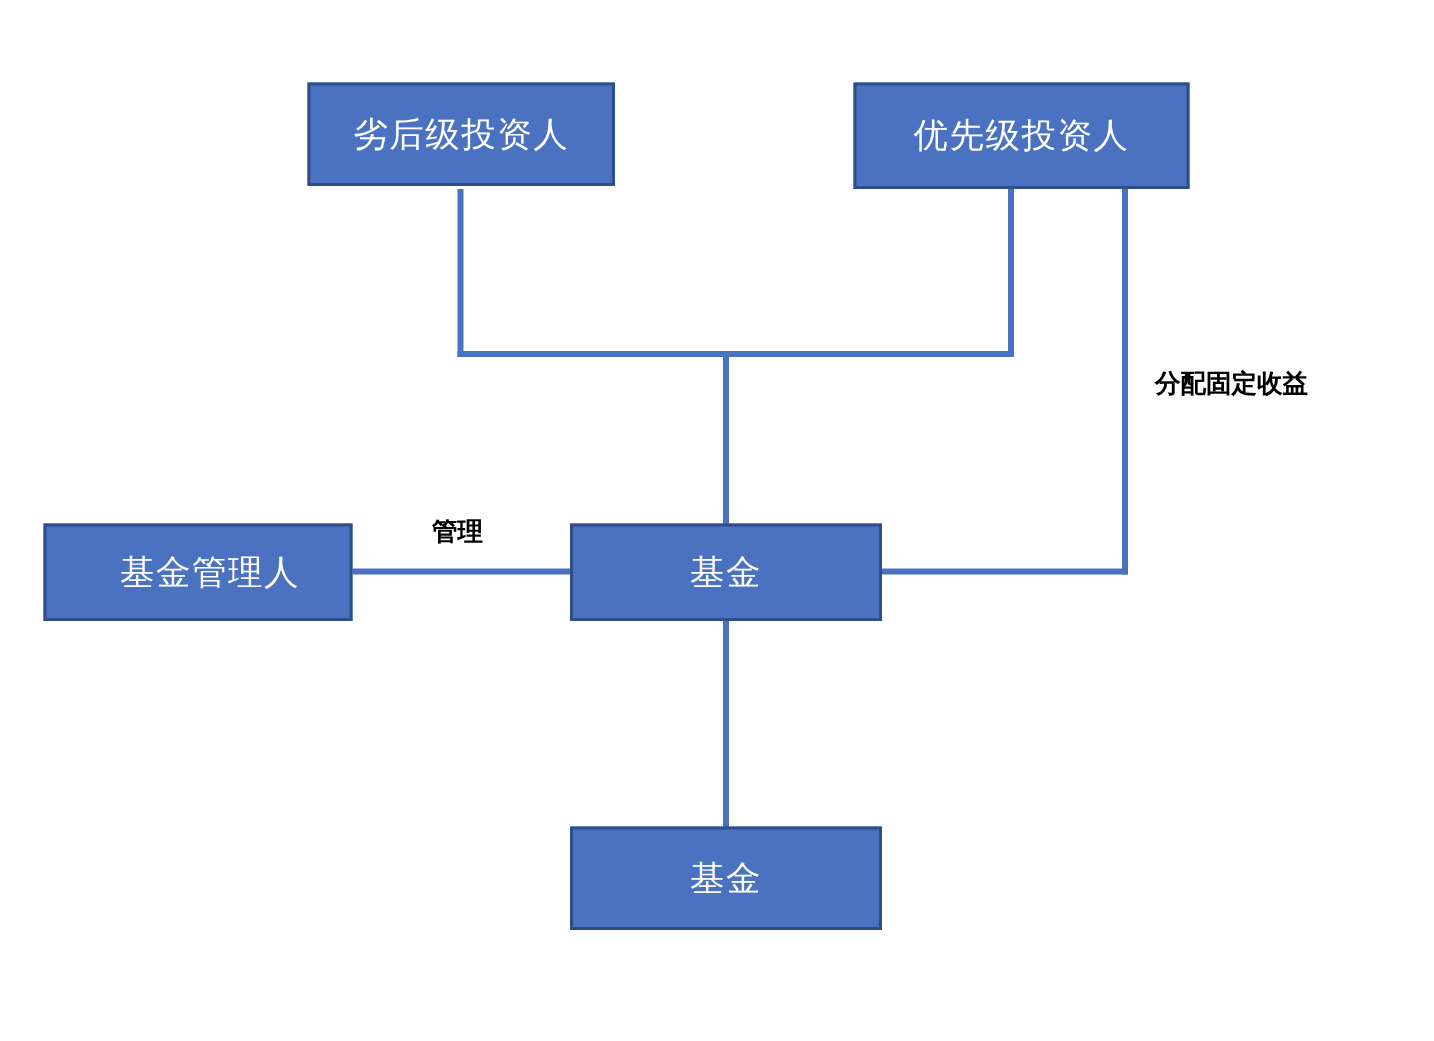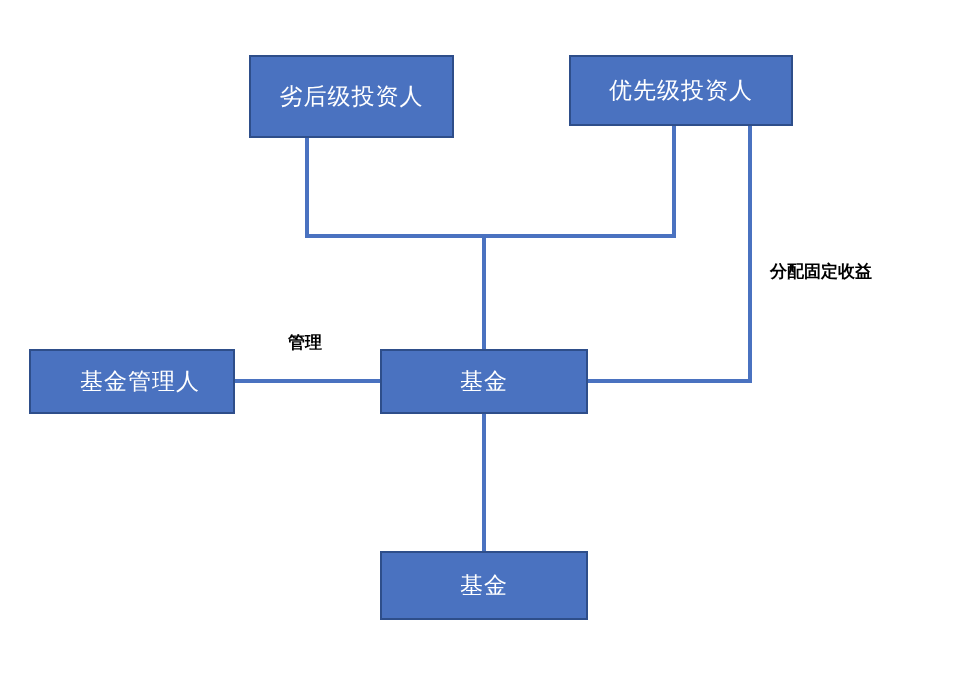--- a/index.html
+++ b/index.html
@@ -65,38 +65,38 @@
 
   <div class="conn conn-v" style="left:305px; top:126px; height:112px;"></div>
   <div class="conn conn-h" style="left:305px; top:234px; width:371px;"></div>
   <div class="conn conn-v" style="left:672px; top:126px; height:112px;"></div>
   <div class="conn conn-v" style="left:482px; top:234px; height:117px;"></div>
   <div class="conn conn-v" style="left:748px; top:126px; height:257px;"></div>
   <div class="conn conn-h" style="left:588px; top:379px; width:164px;"></div>
   <div class="conn conn-h" style="left:235px; top:379px; width:147px;"></div>
   <div class="conn conn-v" style="left:482px; top:414px; height:139px;"></div>
 
-  <div class="node" style="left:205px; top:55px; width:205px; height:83px;margin-left:44px;">
+  <div class="node" style="left:205px; top:55px; width:205px; height:69px;">
     <span class="node-label">劣后级投资人</span>
   </div>
 
   <div class="node" style="left:569px; top:55px; width:224px; height:71px;">
     <span class="node-label">优先级投资人</span>
   </div>
 
   <div class="node" style="left:29px; top:349px; width:206px; height:65px;padding-left:16px;">
     <span class="node-label">基金管理人</span>
   </div>
 
   <div class="node" style="left:380px; top:349px; width:208px; height:65px;">
     <span class="node-label">基金</span>
   </div>
 
   <div class="node" style="left:380px; top:551px; width:208px; height:69px;">
     <span class="node-label">基金</span>
   </div>
 
-  <div class="edge-label" style="left:286px; top:331px;">管理</div>
+  <div class="edge-label" style="left:286px; top:343px;">管理</div>
 
-  <div class="edge-label" style="left:768px; top:260px;">分配固定收益</div>
+  <div class="edge-label" style="left:768px; top:244px;">分配固定收益</div>
 
 
 </div>
 
 </body></html>

